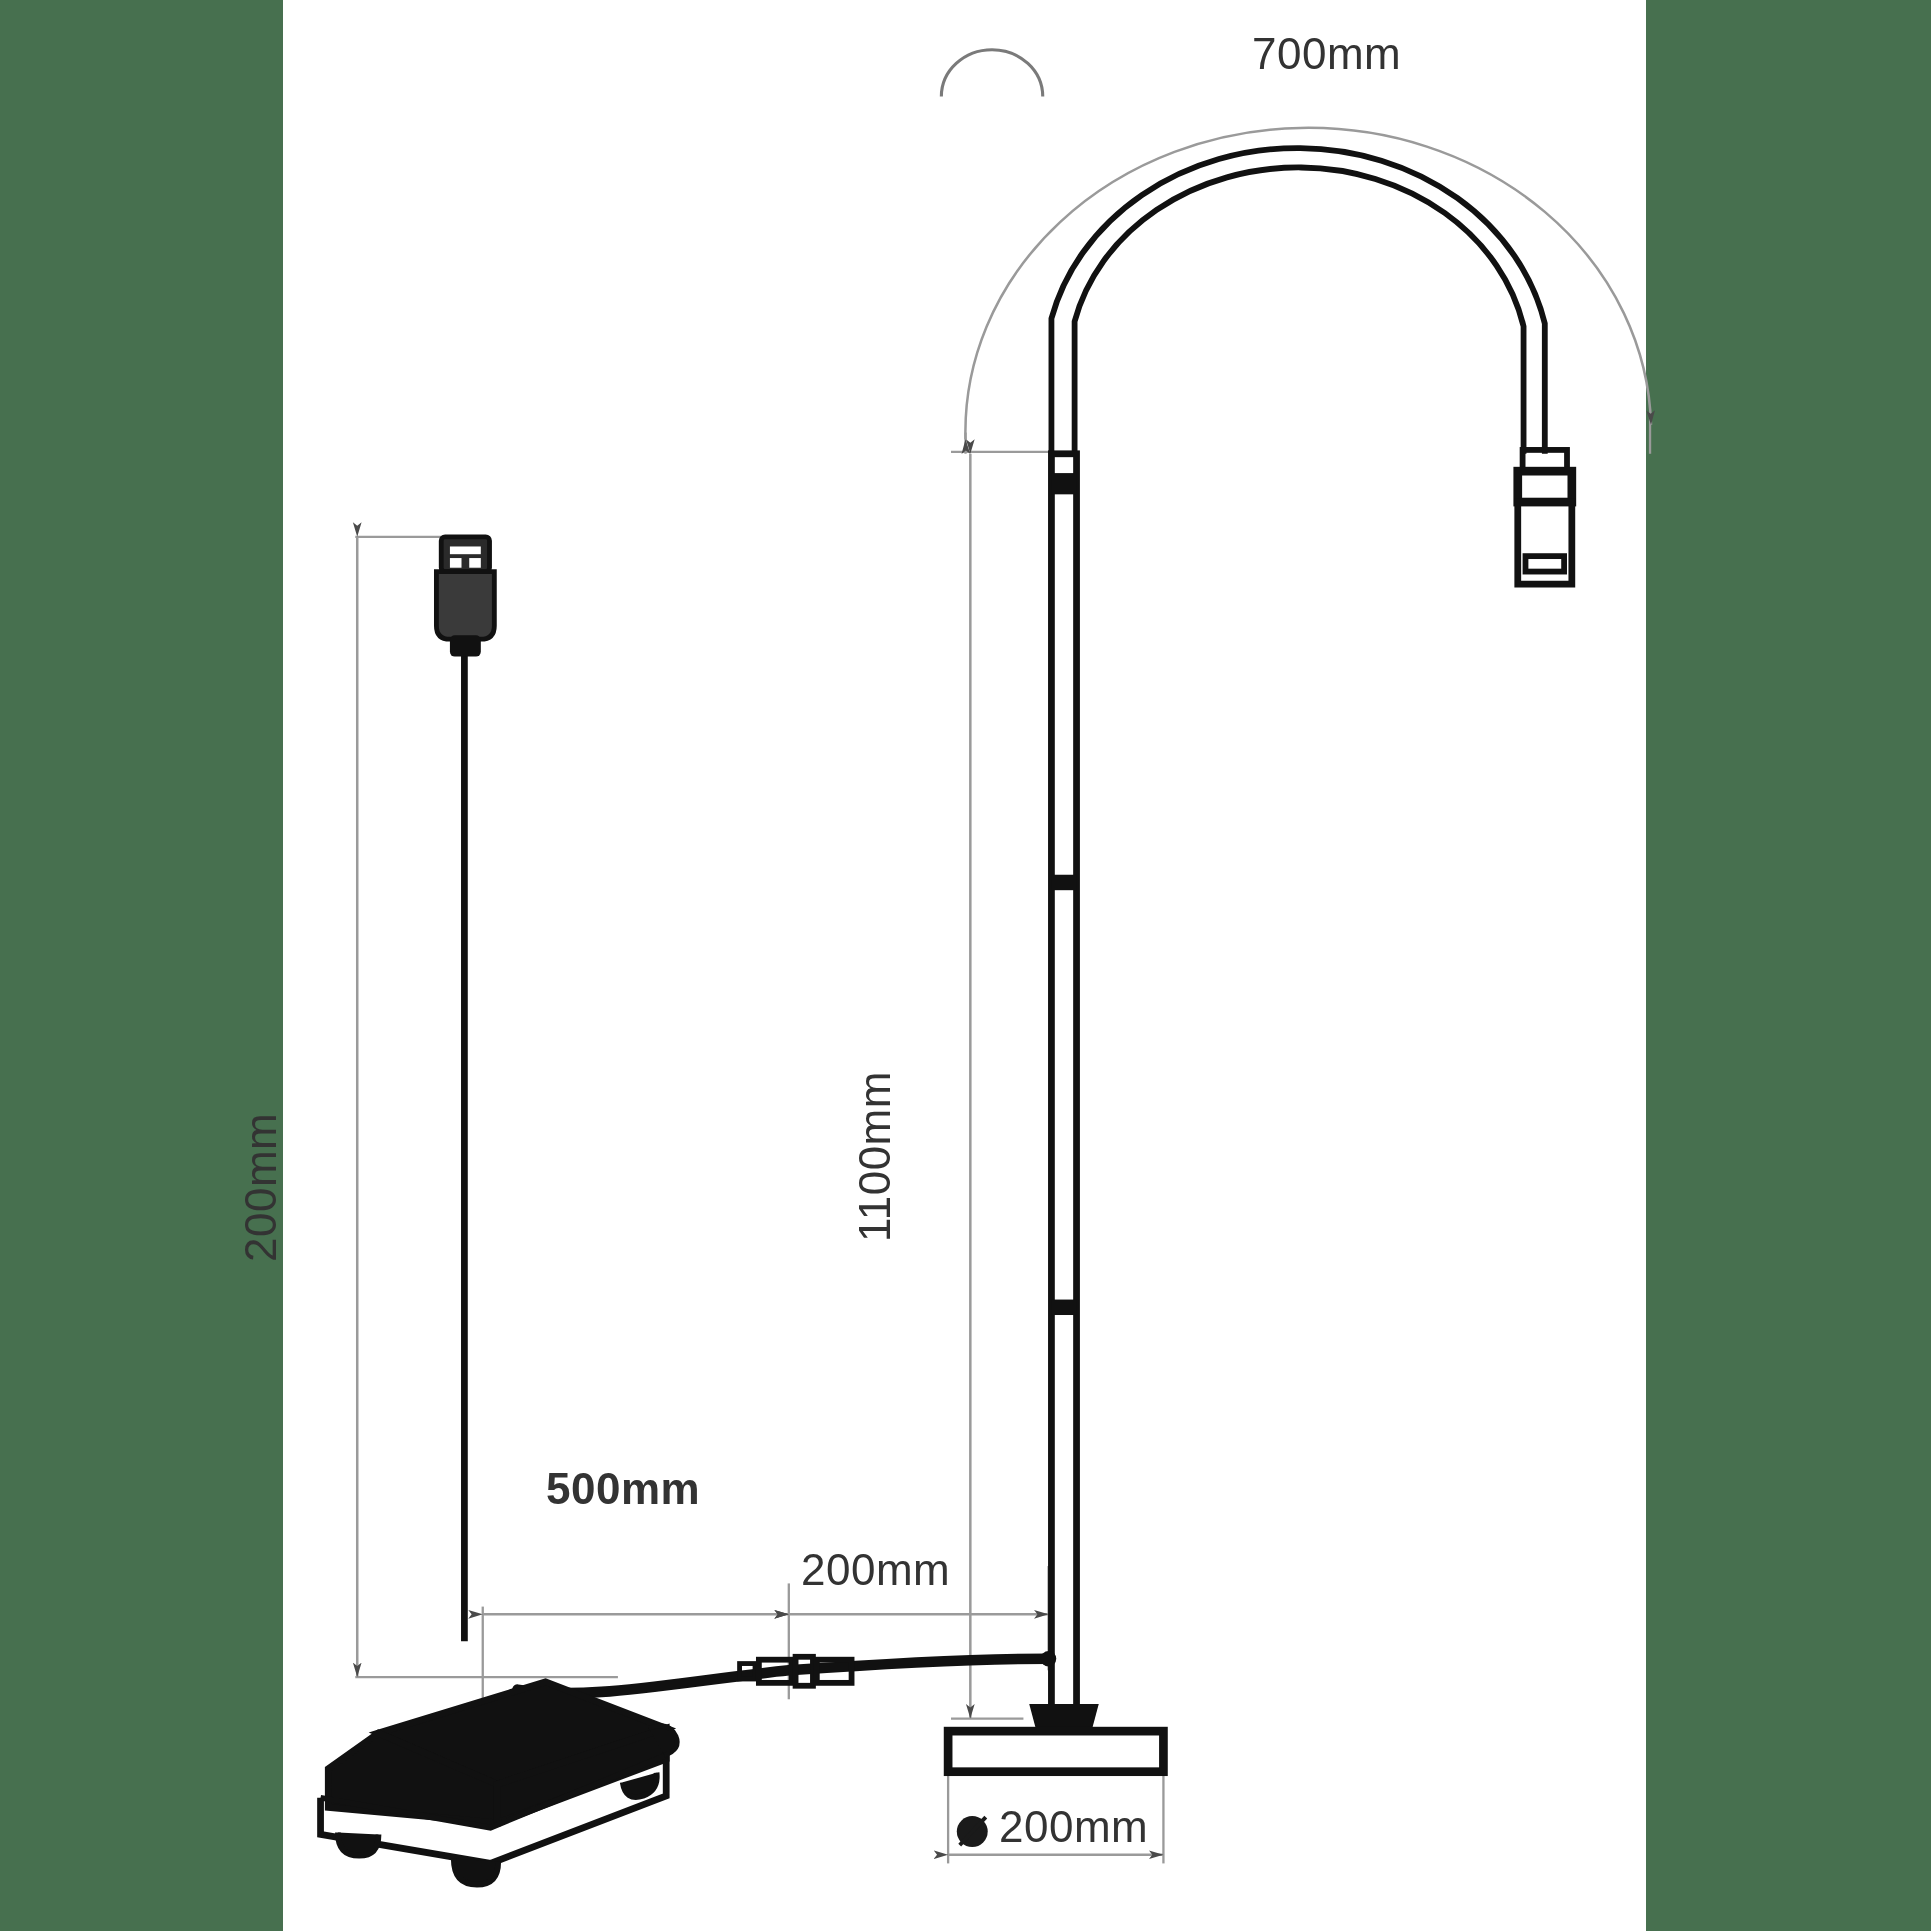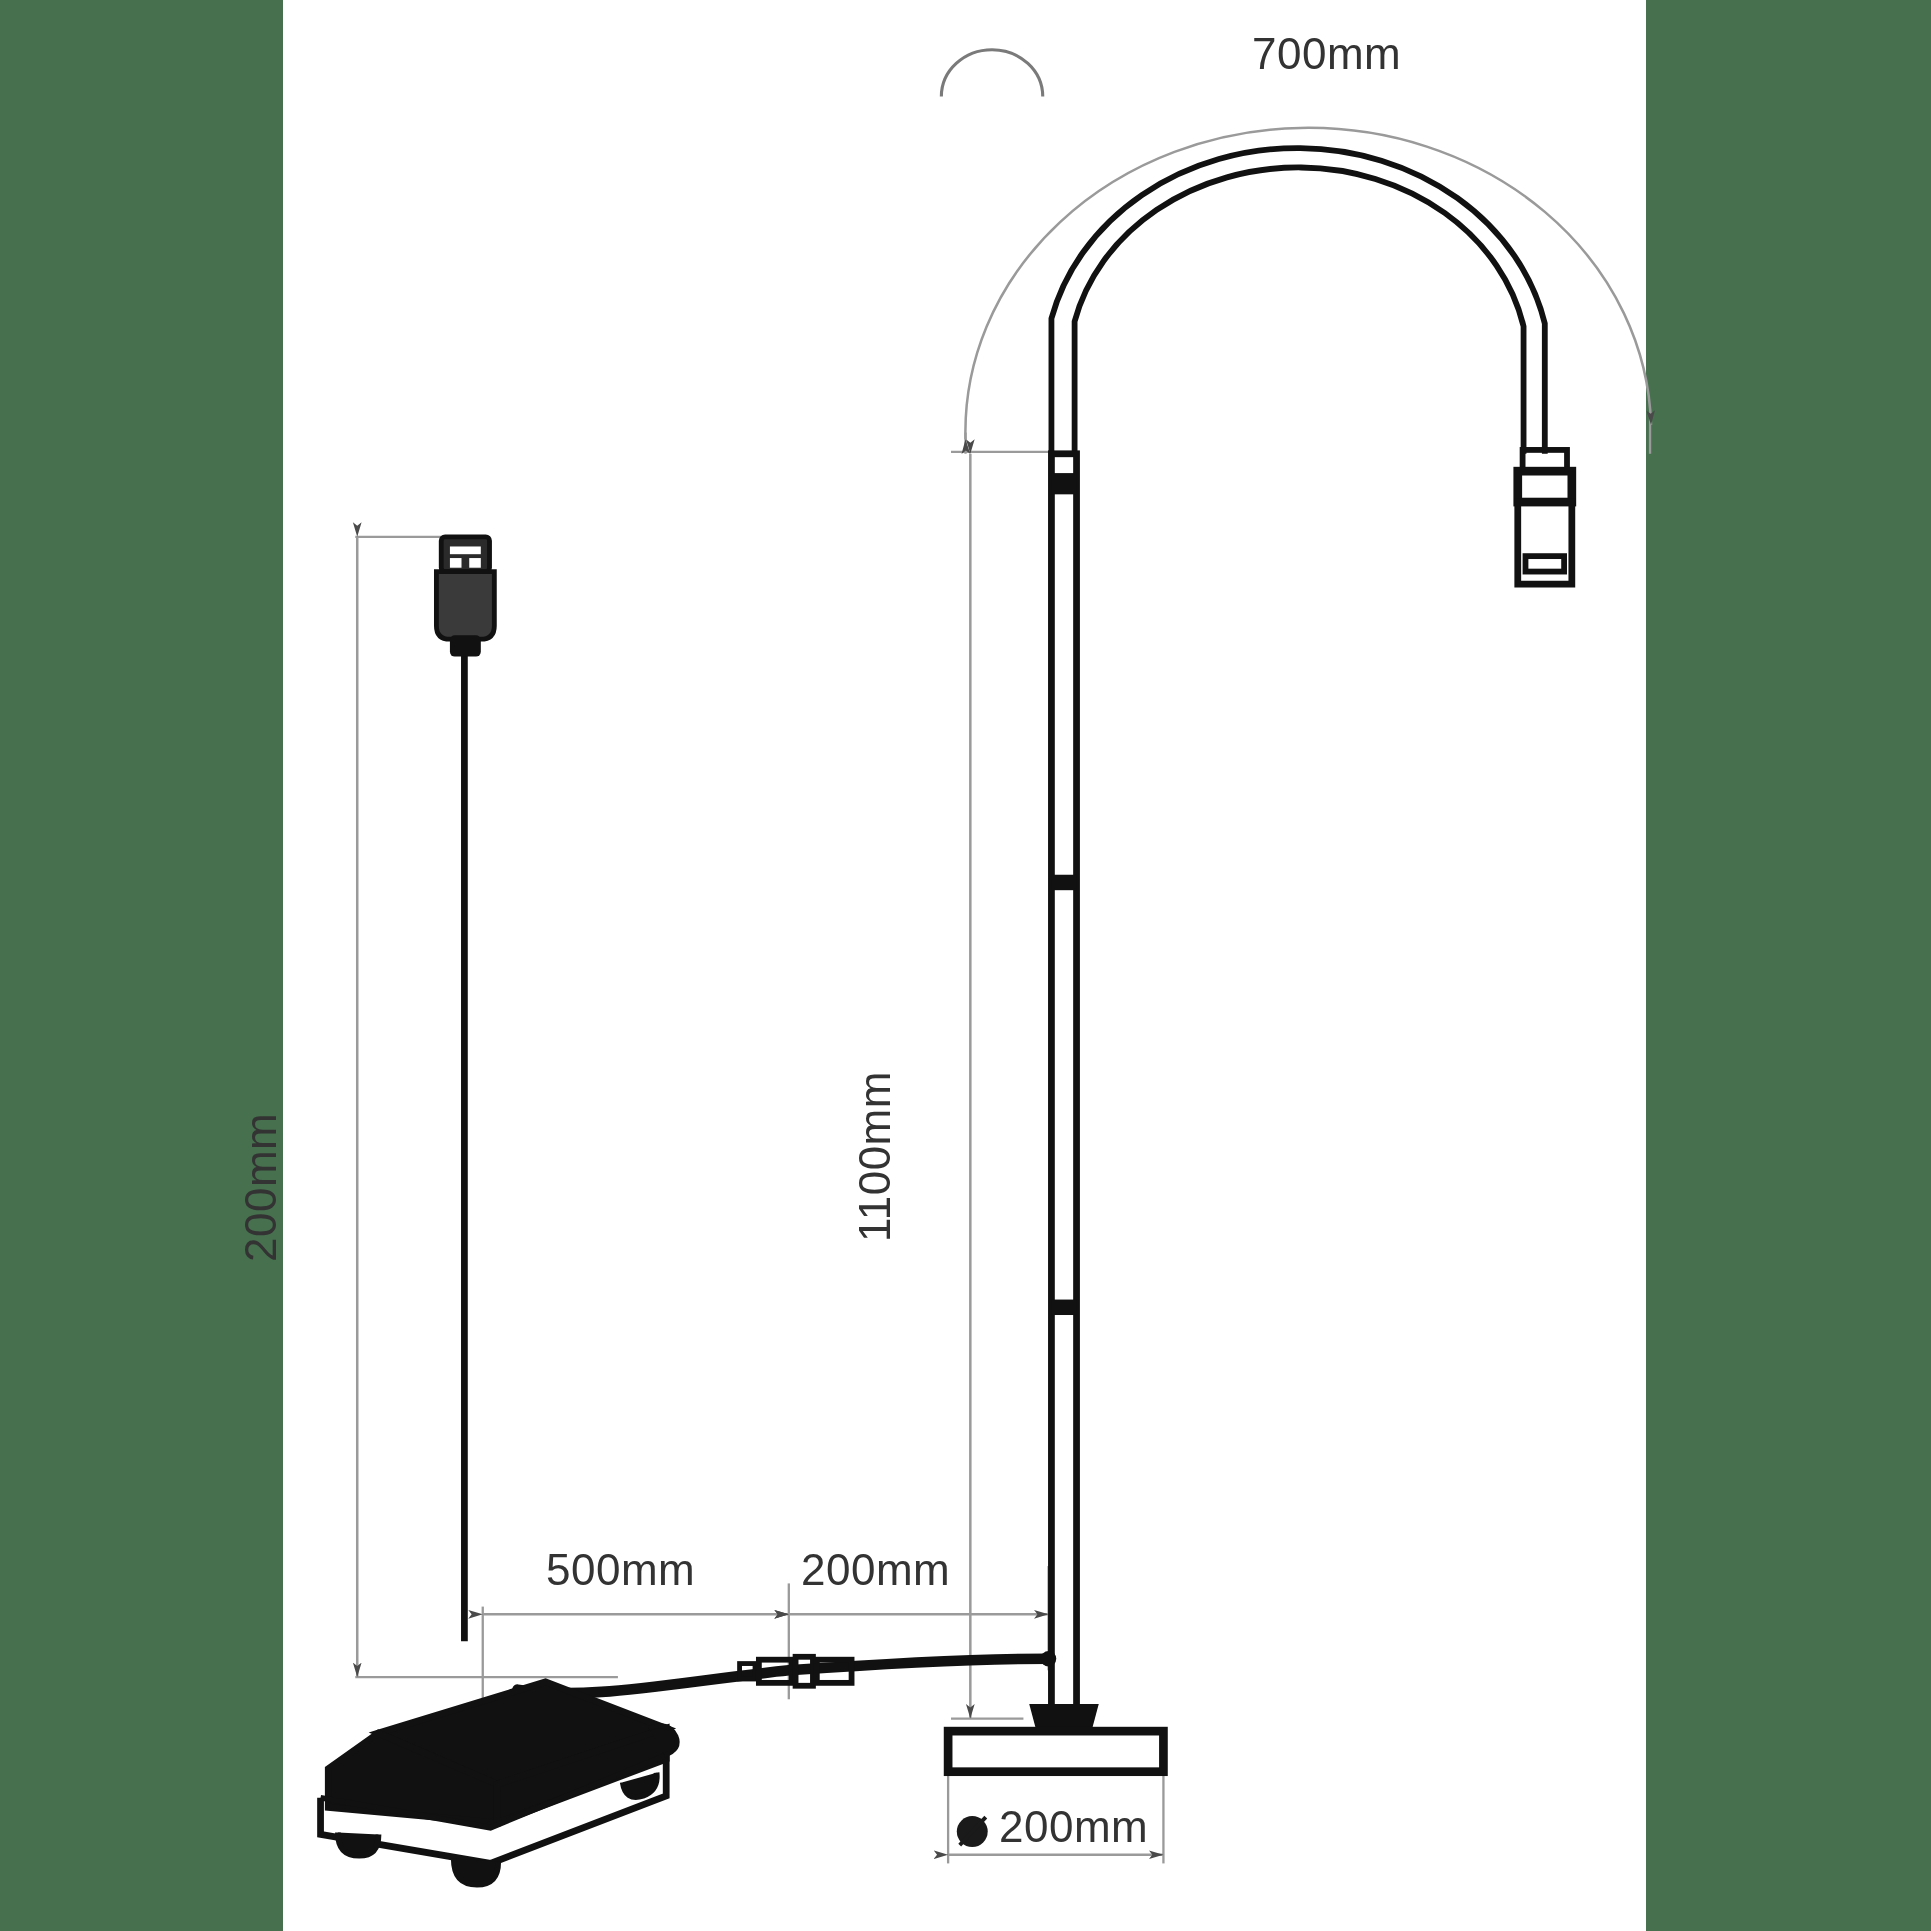--- a/index.html
+++ b/index.html
@@ -181,20 +181,20 @@
     </g>
 
   </svg>
 
   <div class="dim-label" style="left:1252px; top:29px;">700mm</div>
 
   <div class="dim-label rot90" style="left:286px; top:1212px;">200mm</div>
 
   <div class="dim-label rot90" style="left:900px; top:1192px;">1100mm</div>
 
-  <div class="dim-label" style="left:546px; top:1545px;">500mm</div>
+  <div class="dim-label" style="left:546px; top:1464px;font-weight:bold;">500mm</div>
 
   <div class="dim-label" style="left:801px; top:1545px;">200mm</div>
 
   <div class="dim-label" style="left:999px; top:1802px;">200mm</div>
 
 </div>
 
 
 </body></html>

